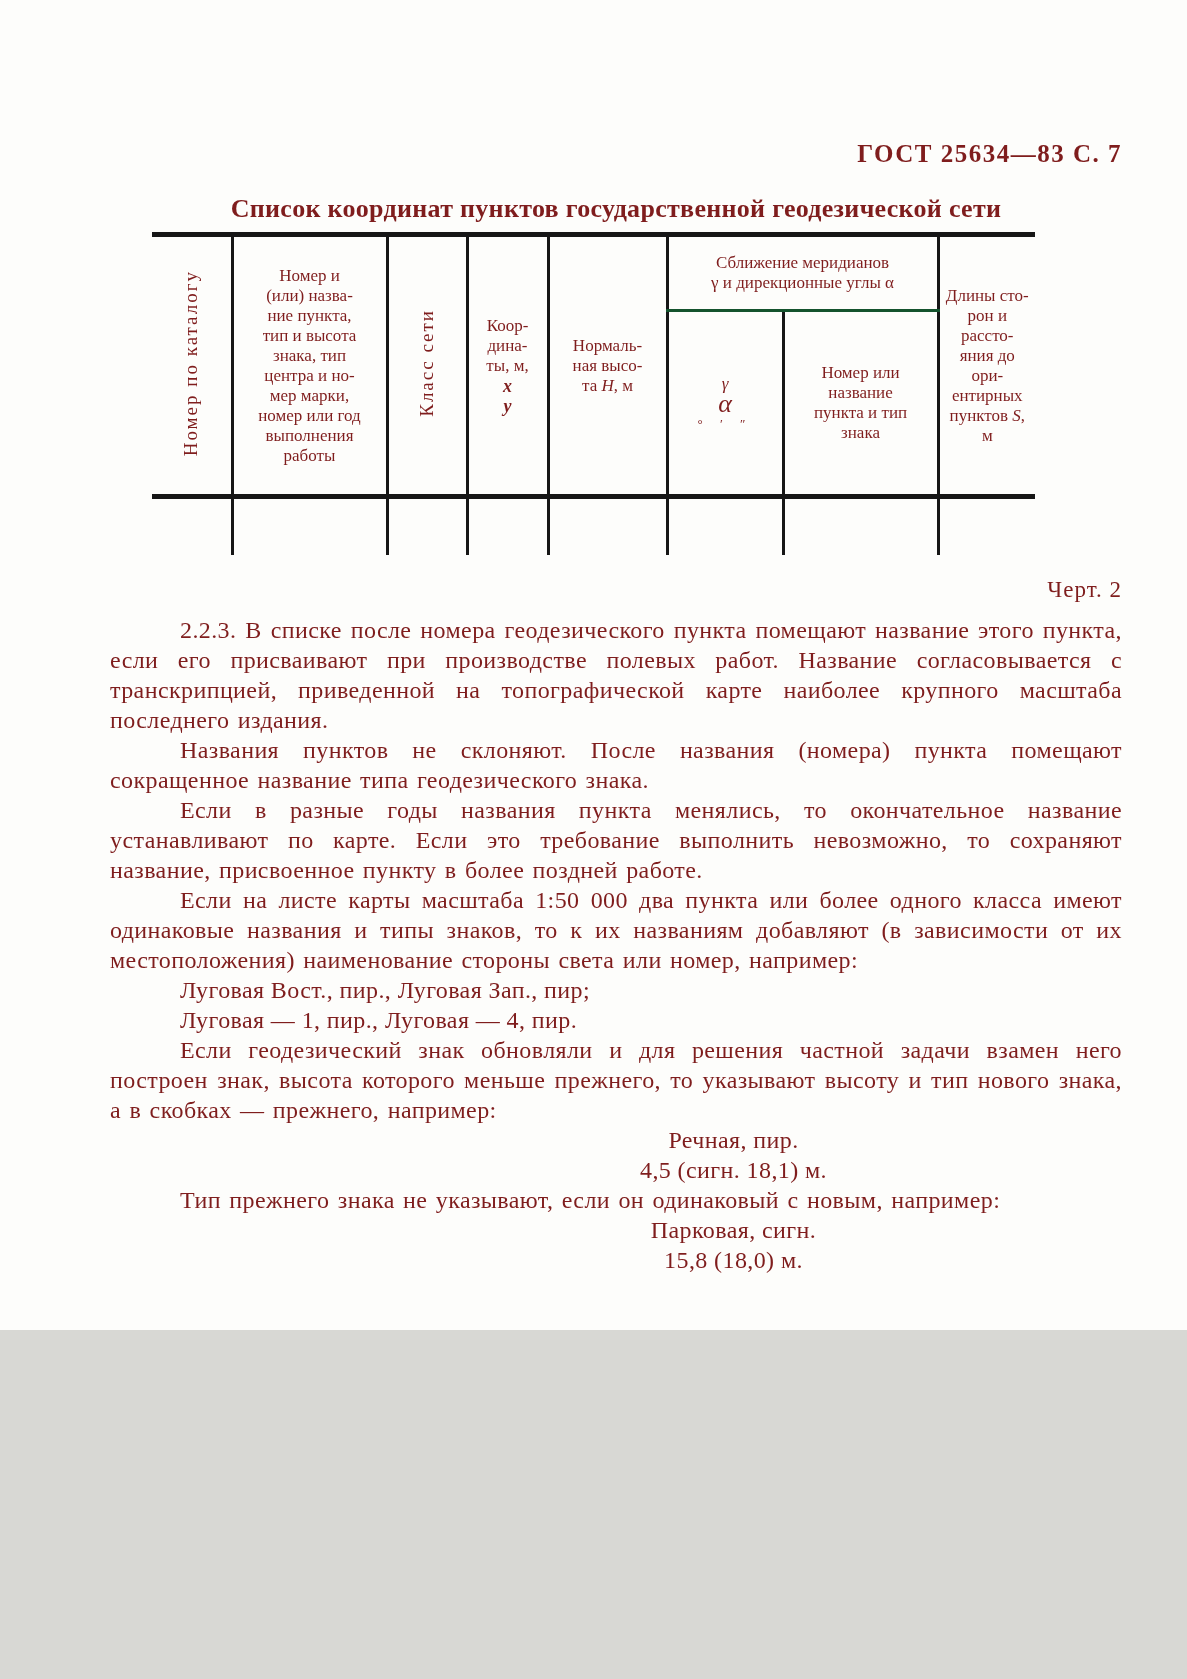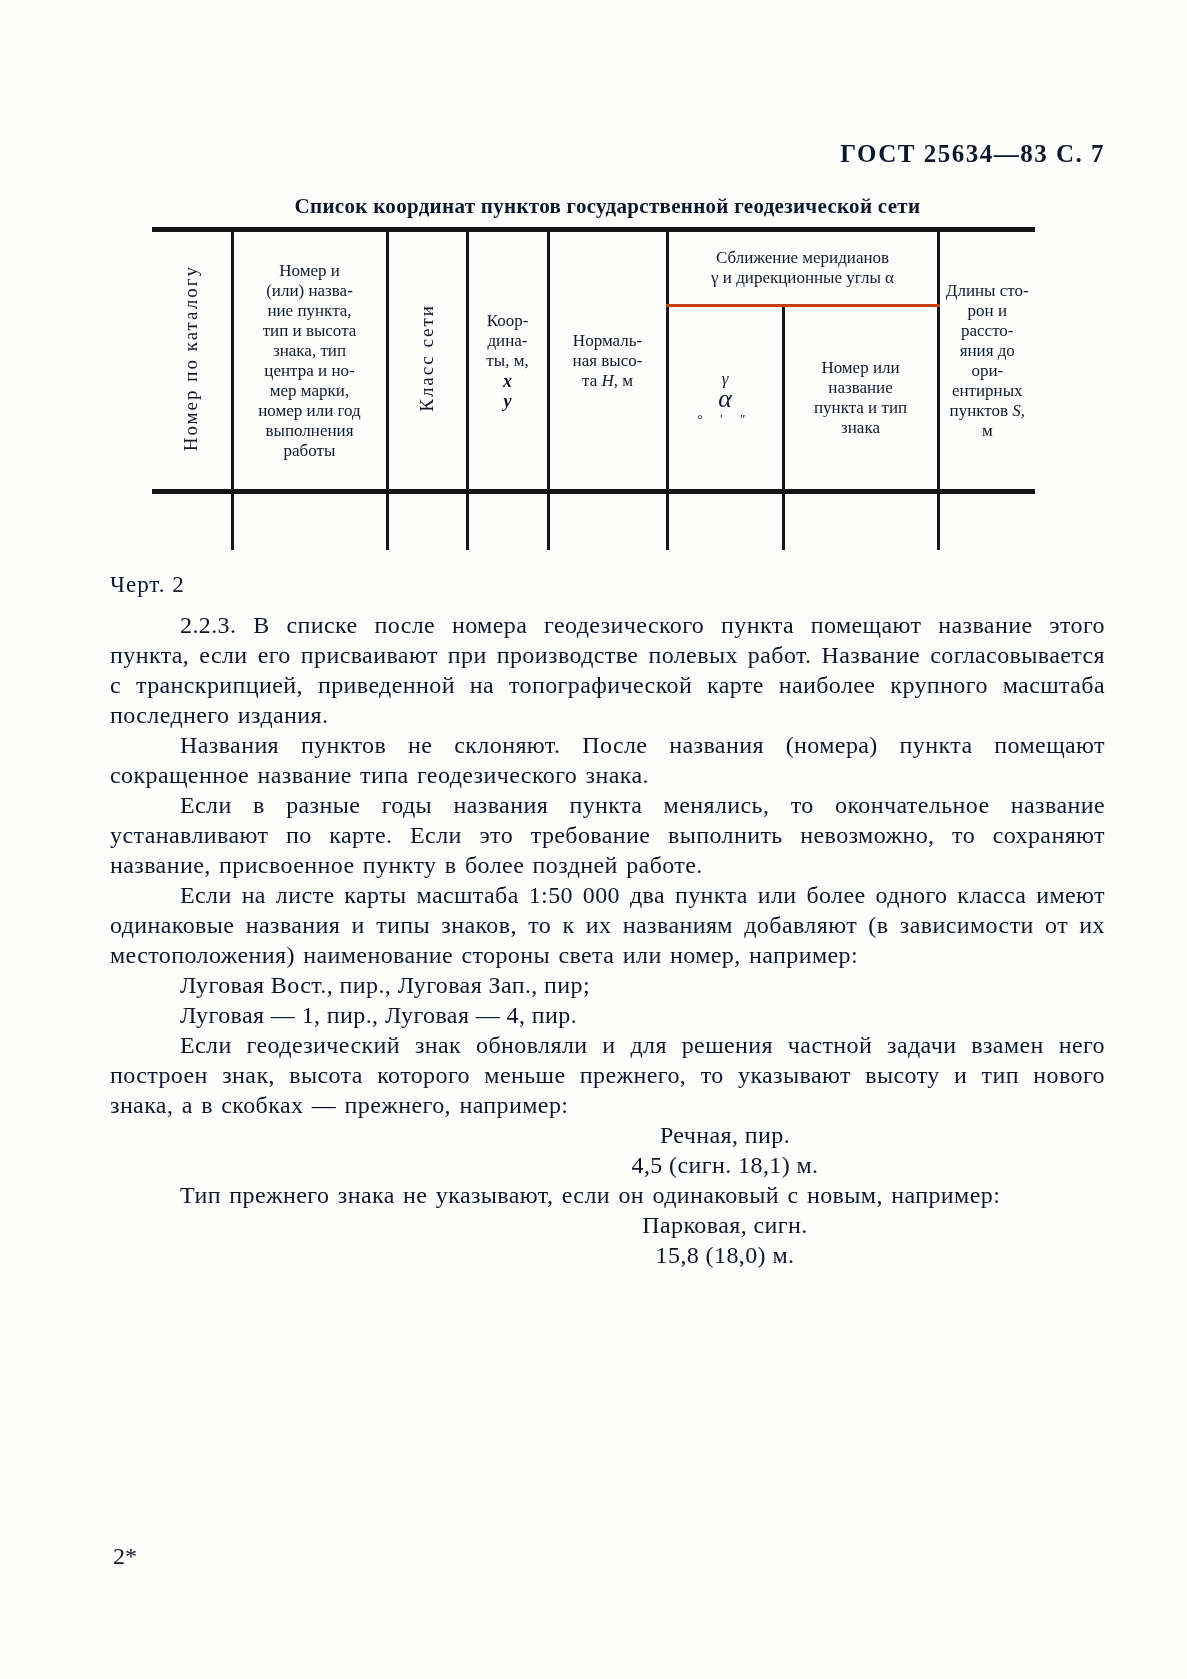--- a/index.html
+++ b/index.html
@@ -1,36 +1,36 @@
 <!DOCTYPE html>
 <html><head>
 <meta charset="utf-8">
 <style>
   html,body { margin:0; padding:0; background:#d8d8d4; }
   .page {
-    width:1187px; height:1679px;
+    width:1187px; height:1330px;
     background:#fdfdfb;
     position:relative;
     box-sizing:border-box;
-    padding:140px 82px 0 110px;
+    padding:140px 65px 0 110px;
     font-family:"Liberation Serif", serif;
-    color:#0f172a;
+    color:#7f1d1d;
     margin:0 auto;
   }
   .gost-header {
     text-align:right;
     font-weight:bold;
     font-size:25px;
     letter-spacing:1.5px;
     white-space:nowrap;
   }
   .table-title {
     text-align:center;
     font-weight:bold;
-    font-size:21px;
+    font-size:26px;
     letter-spacing:0.3px;
     margin-top:26px;
   }
   .tbl-wrap { margin:8px 0 0 42px; width:883px; }
   table.coord {
     border-collapse:collapse;
     table-layout:fixed;
     width:883px;
     border-top:5px solid #161616;
   }
@@ -41,38 +41,38 @@
     vertical-align:middle;
     text-align:center;
     padding:4px 5px;
     overflow:hidden;
   }
   .bl { border-left:3px solid #161616; }
   tr.r1 { height:76px; }
   tr.r2 { height:186px; }
   tr.stub { height:58px; }
   tr.stub td { border-top:5px solid #161616; padding:0; }
-  th.group { border-bottom:3px solid #c2410c; font-size:18px;margin-left:35px; }
+  th.group { border-bottom:3px solid #14532d; font-size:18px;margin-left:35px; }
   th.left { text-align:left; padding-left:11px; }
   .pre { white-space:pre-line; }
   .vtext {
     writing-mode:vertical-rl;
     transform:rotate(180deg);
     white-space:pre;
     display:inline-block;
     font-size:19px;
     letter-spacing:2px;
   }
   .var { font-style:italic; font-weight:bold; font-size:18px; line-height:20px; }
   .var-inline { font-style:italic; }
   .greek1 { font-style:italic; font-size:17px; line-height:17px; }
   .greek2 { font-style:italic; font-size:26px; line-height:24px; }
   .units { font-size:13px; letter-spacing:7px; line-height:15px; }
   .fig-caption {
-    text-align:left;
+    text-align:right;
     font-size:23px;
     letter-spacing:1px;
     margin-top:22px;
   }
   .body-text { margin-top:12px; font-size:24px; line-height:30px; letter-spacing:0.4px; }
   .body-text p { margin:0; }
   .para { text-align:justify; text-indent:70px; word-spacing:2px; }
   .ex   { text-align:left; text-indent:70px; }
   .exb  { text-align:center; margin-left:235px !important; }
   .page-number {

